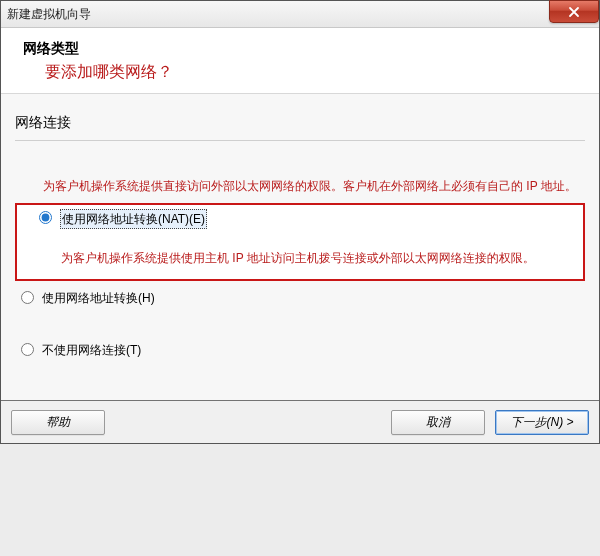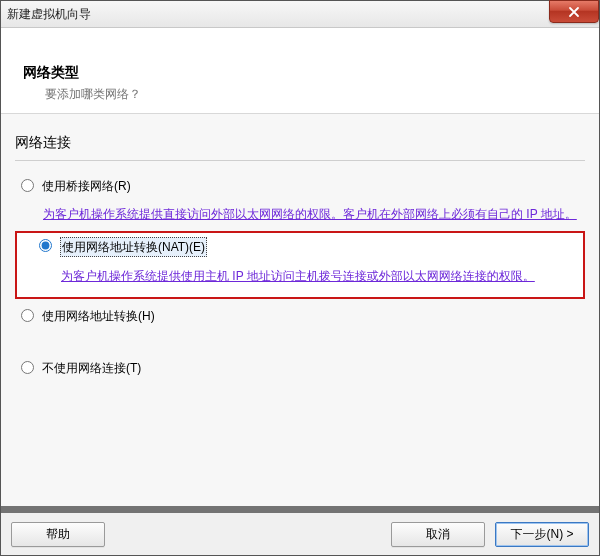--- a/index.html
+++ b/index.html
@@ -9,21 +9,21 @@
     height: 556px;
     overflow: hidden;
     font-family: "Microsoft YaHei", "SimSun", Tahoma, sans-serif;
     font-size: 12px;
     background: #ececec;
     color: #000;
   }
   .window {
     box-sizing: border-box;
     width: 600px;
-    height: 556px;
+    height: 444px;
     border: 1px solid #555;
     background: #ffffff;
     display: flex;
     flex-direction: column;
     position: relative;
   }
   .titlebar {
     height: 26px;
     background: linear-gradient(to bottom, #f7f7f7, #e7e7e7);
     border-bottom: 1px solid #c8c8c8;
@@ -50,30 +50,29 @@
     display: flex;
     align-items: center;
     justify-content: center;
     box-shadow: 0 1px 2px rgba(0,0,0,0.2);
   }
   .close-btn svg { display:block; }
   .wizard-header {
     padding: 12px 22px 10px 22px;
     background: #fff;
     border-bottom: 1px solid #d8d8d8;
-    margin-top: 24px;
   }
   .wizard-title {
     font-weight: bold;
     font-size: 14px;
     margin-bottom: 4px;
   }
   .wizard-subtitle {
-    font-size: 12px;
-    color: #737373;
+    font-size: 16px;
+    color: #b91c1c;
     padding-left: 22px;
     font-family: Liberation Serif, serif;
   }
   .body {
     flex: 1;
     background: #f7f7f7;
     padding: 20px 14px 0 14px;
     overflow: hidden;
   }
   .group-label {
@@ -98,44 +97,44 @@
     height: 13px;
     accent-color: #2277cc;
   }
   .option-label {
     font-size: 12px;
     line-height: 18px;
   }
   .option-desc {
     font-size: 12px;
     line-height: 18px;
-    color: #6d28d9;
+    color: #b91c1c;
     margin-left: 24px;
-    margin-top: 10px;
-    text-decoration: underline;
+    margin-top: 20px;
   }
   .option.selected {
     border: 2px solid #c91616;
     padding: 4px 2px 12px 20px;
     margin: 2px 0;
     background: #fff;
   }
   .option.selected .option-label {
     border: 1px dotted #444;
     padding: 0 1px;
     background: #e6f0fb;
   }
   .btnbar {
-    border-top: 7px solid #737373;
+    border-top: 1px solid #737373;
     background: #f0f0f0;
     height: 42px;
     display: flex;
     align-items: center;
     padding: 0 10px;
     gap: 10px;
+    font-style: italic;
   }
   .btn {
     height: 23px;
     min-width: 72px;
     padding: 0 10px;
     border: 1px solid #9a9a9a;
     background: linear-gradient(to bottom, #fdfdfd, #e6e6e6);
     border-radius: 2px;
     font-size: 12px;
     display: flex;
@@ -166,24 +165,20 @@
   <div class="wizard-header">
     <div class="wizard-title">网络类型</div>
     <div class="wizard-subtitle">要添加哪类网络？</div>
   </div>
 
   <div class="body">
     <div class="group-label">网络连接</div>
     <div class="group-line"></div>
 
     <div class="option">
-      <div class="option-row">
-        <input type="radio" name="net" style="">
-        <span class="option-label">使用桥接网络(R)</span>
-      </div>
       <div class="option-desc">为客户机操作系统提供直接访问外部以太网网络的权限。客户机在外部网络上必须有自己的 IP 地址。</div>
     </div>
 
     <div class="option selected">
       <div class="option-row">
         <input type="radio" name="net" checked="" style="">
         <span class="option-label">使用网络地址转换(NAT)(E)</span>
       </div>
       <div class="option-desc">为客户机操作系统提供使用主机 IP 地址访问主机拨号连接或外部以太网网络连接的权限。</div>
     </div>

